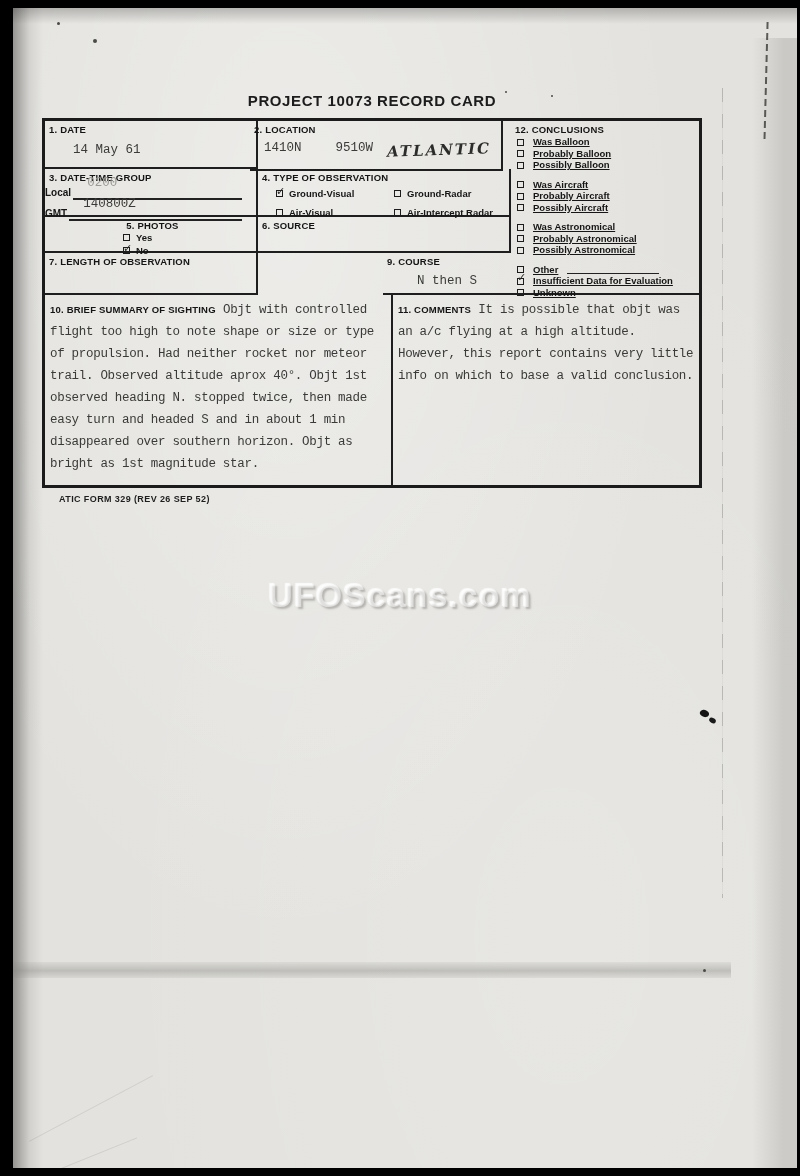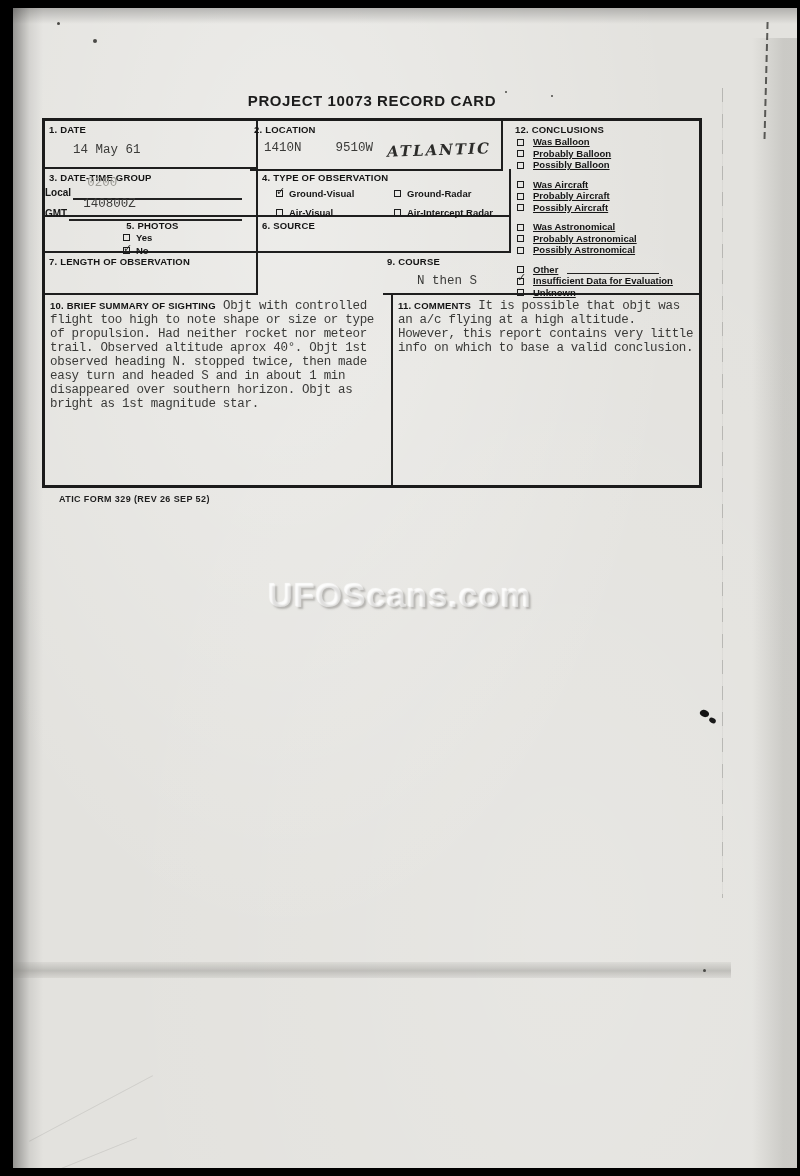--- a/index.html
+++ b/index.html
@@ -84,21 +84,21 @@
   .dtg-label { font-size:10px; font-weight:bold; padding-right:2px; }
   .dtg-line { flex:1; border-bottom:2px solid #222; position:relative; height:15px; }
   .dtg-value { position:absolute; left:14px; bottom:8px; }
 
   
   .conc-list { padding:2px 0 0 6px;text-decoration:underline; }
   .conc-row { display:flex; align-items:center; gap:9px; font-size:9.5px; font-weight:bold; line-height:10.5px; margin-bottom:1px; color:#151515; }
   .conc-row.gap { margin-top:9px; }
   .other-line { display:inline-block; width:92px; border-bottom:1.5px solid #222; height:8px; }
 
-  .summary-text { padding:4px 5px 0 5px; font-family:"Liberation Mono", monospace; font-size:12.5px; line-height:14px; color:#3a3a38; letter-spacing:-0.3px; }
+  .summary-text { padding:4px 5px 0 5px; font-family:"Liberation Mono", monospace; font-size:12.5px; line-height:22px; color:#3a3a38; letter-spacing:-0.3px; }
   .inline-label { font-family:"Liberation Sans", sans-serif; font-size:9.5px; font-weight:bold; color:#141414; letter-spacing:0.2px; }
 
   .footer-id { position:absolute; left:46px; top:486px; font-size:9px; font-weight:bold; letter-spacing:0.4px; color:#1e1e1e; }
 
   .watermark {
     position:absolute; left:0; top:576px; width:800px; text-align:center;
     font-size:34px; font-weight:bold; letter-spacing:1px;
     color:rgba(255,255,255,0.50);
     text-shadow: 2px 2px 2px rgba(140,139,134,0.55), -1px -1px 1px rgba(255,255,255,0.85);
   }

